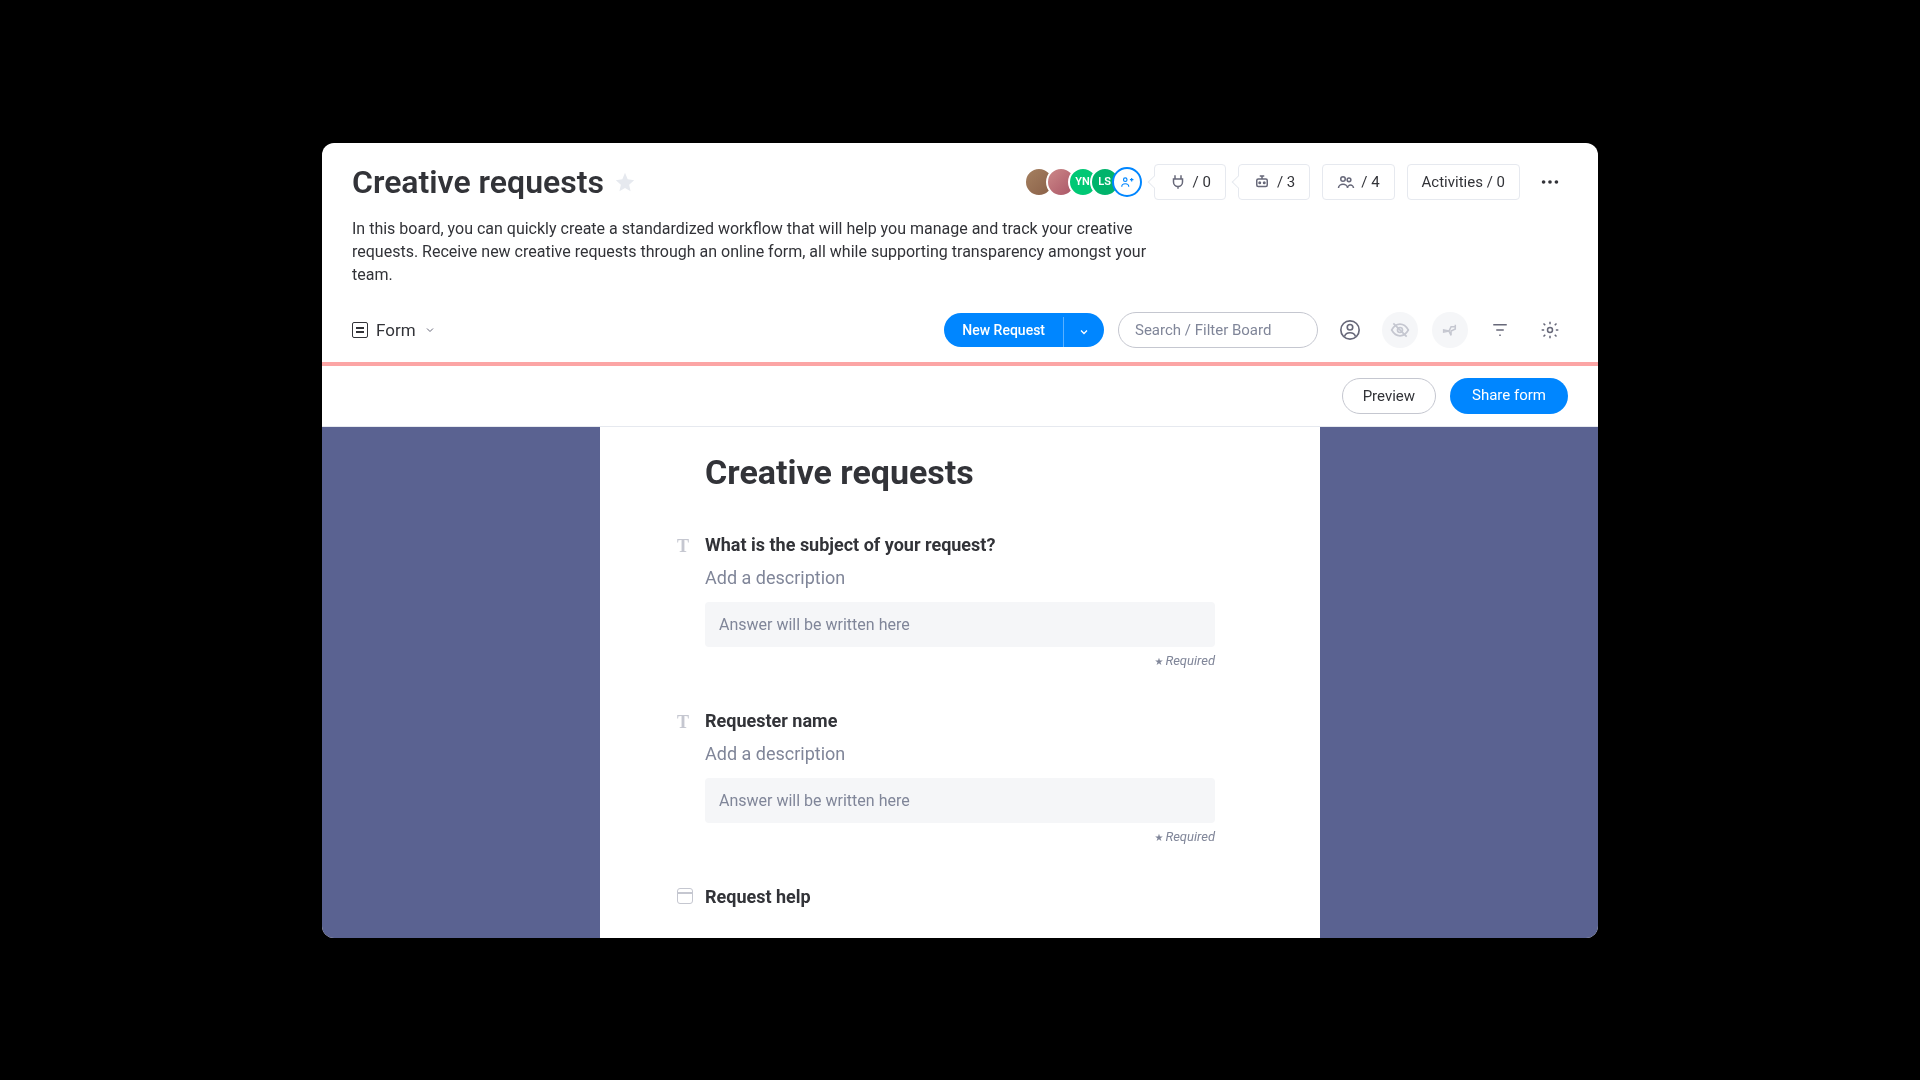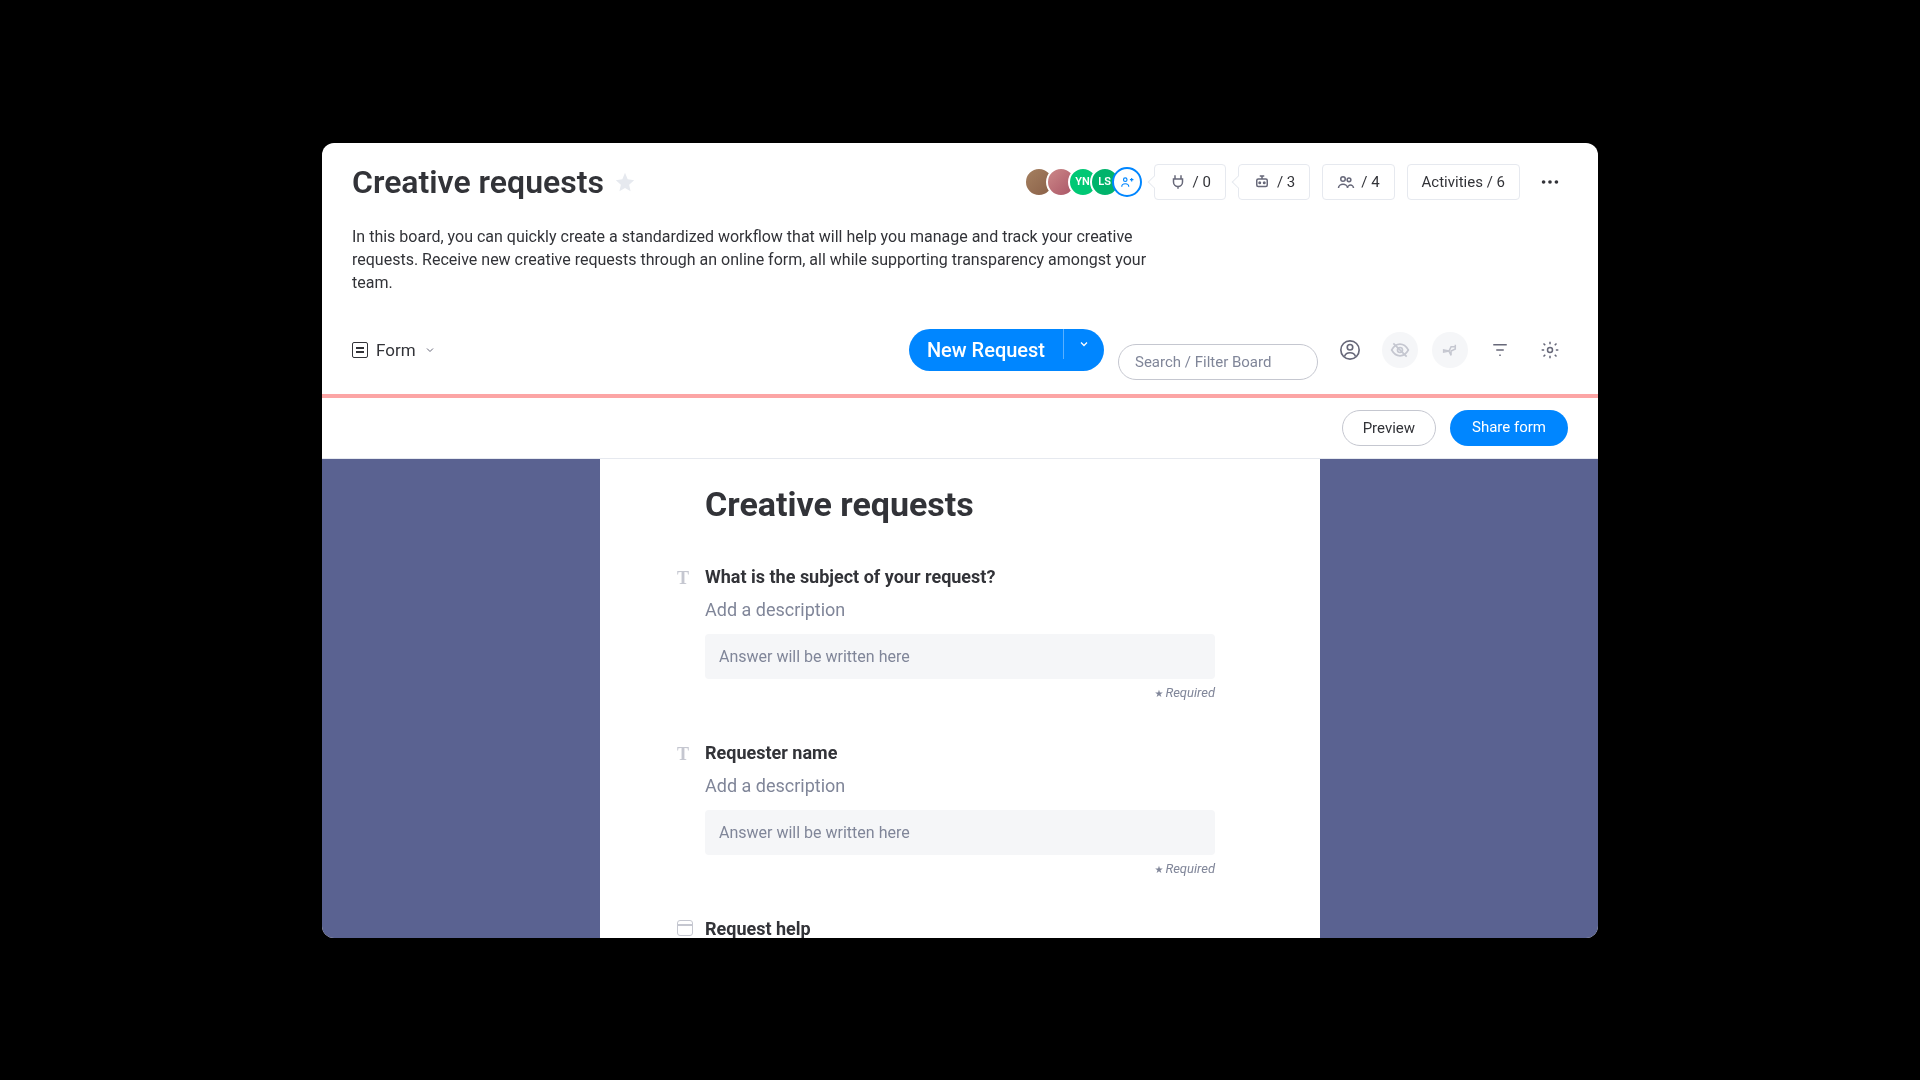--- a/index.html
+++ b/index.html
@@ -19,34 +19,34 @@
 .av2 { background: linear-gradient(135deg,#c88,#a56); }
 .av3 { background: #00c875; }
 .av4 { background: #00b36b; }
 .av5 { background: #fff; border: 2px solid #0086ff; color:#0086ff; }
 .av5 svg { width:14px; height:14px; stroke:#0086ff;}
 
 .chip { display: flex; align-items: center; gap: 6px; height: 36px; padding: 0 14px; border: 1px solid #e6e9ef; border-radius: 4px; font-size: 15px; color: #323338; cursor: pointer; position:relative; }
 .chip.notch::before { content:""; position:absolute; left:-1px; top:50%; width:8px; height:8px; background:#fff; border-left:1px solid #e6e9ef; border-bottom:1px solid #e6e9ef; transform:translate(-50%,-50%) rotate(45deg); }
 .more-btn { display: flex; align-items: center; justify-content: center; width: 36px; height: 36px; cursor: pointer; color:#323338; }
 
-.board-desc { font-size: 16px; color: #323338; margin-top: 24px; max-width: 830px; line-height: 1.45; }
+.board-desc { font-size: 16px; color: #323338; margin-top: 16px; max-width: 830px; line-height: 1.45; }
 
 .toolbar { display: flex; align-items: center; justify-content: space-between; padding: 14px 30px; border-bottom: 4px solid #fca5a5; margin-top: 12px; }
 .view-tab { display: flex; align-items: center; gap: 8px; font-size: 17px; color: #323338; cursor: pointer; }
 .form-icon { width: 16px; height: 16px; border: 1.5px solid #323338; border-radius: 2px; position: relative; }
 .form-icon::before, .form-icon::after { content:""; position:absolute; left:3px; right:3px; height:1.5px; background:#323338; }
 .form-icon::before { top:4px;} .form-icon::after { top:8px;}
 .chev { width: 12px; height: 12px; }
 
 .toolbar-right { display: flex; align-items: center; gap: 14px; }
-.btn-primary { display: flex; align-items: flex-start; background: #0086ff; color: #fff; border-radius: 50px; overflow: hidden; font-size: 20px; font-weight: 500; cursor: pointer; }
+.btn-primary { display: flex; align-items: flex-end; background: #0086ff; color: #fff; border-radius: 50px; overflow: hidden; font-size: 14px; font-weight: 500; cursor: pointer; }
 .btn-primary .lbl { padding: 9px 18px; }
 .btn-primary .dd { padding: 9px 14px; border-left: 1px solid rgba(255,255,255,0.35); display:flex; align-items:center;}
-.search { height: 36px; width: 200px; border: 1px solid #c5c7d0; border-radius: 50px; padding: 4px 16px; font-size: 15px; color: #676879; outline:none;margin-top:24px; }
+.search { height: 36px; width: 200px; border: 1px solid #c5c7d0; border-radius: 50px; padding: 4px 16px; font-size: 15px; color: #676879; outline:none; }
 .search::placeholder { color:#808699; }
 .tb-icon { width: 36px; height: 36px; display: flex; align-items: center; justify-content: center; border-radius: 50%; cursor: pointer; color:#676879; }
 .tb-icon.dim { background: #f5f6f8; color:#c5c7d0; }
 
 .subbar { display: flex; justify-content: flex-end; gap: 14px; padding: 12px 30px; border-bottom: 1px solid #e6e9ef; }
 .btn-outline { padding: 8px 20px; border: 1px solid #c5c7d0; border-radius: 50px; font-size: 15px; color:#323338; cursor: pointer; background:#fff;}
 .btn-blue { padding: 8px 22px; background: #0086ff; color: #fff; border-radius: 50px; font-size: 15px; cursor: pointer; }
 
 .canvas { background: #5a6291; flex: 1; display: flex; justify-content: center; height: calc(100% - 242px); overflow:hidden; }
 .form-card { background: #fff; width: 720px; padding: 25px 105px 0 105px; }
@@ -110,21 +110,21 @@
         </div>
         <div class="chip">
           <svg width="18" height="18" viewBox="0 0 24 24" fill="none" stroke="#676879" stroke-width="2">
               <circle cx="8" cy="8" r="3"></circle>
               <circle cx="16" cy="9" r="2.5"></circle>
               <path d="M2 20c0-3 3-5 6-5s6 2 6 5M14 20c0-2 2-4 4-4s4 2 4 4"></path>
             </svg>
           <span>/ 4</span>
         </div>
         <div class="chip">
-          <span>Activities / 6</span>
+          <span>Activities / 0</span>
         </div>
         <div class="more-btn">
           <svg width="22" height="22" viewBox="0 0 24 24" fill="#323338">
               <circle cx="5" cy="12" r="2"></circle>
               <circle cx="12" cy="12" r="2"></circle>
               <circle cx="19" cy="12" r="2"></circle>
             </svg>
         </div>
       </div>
     </div>

